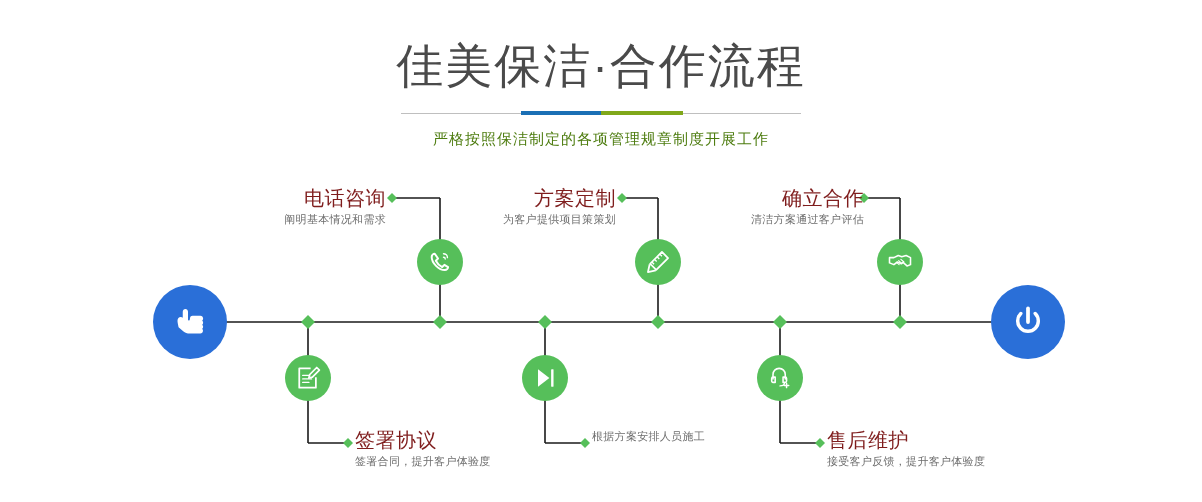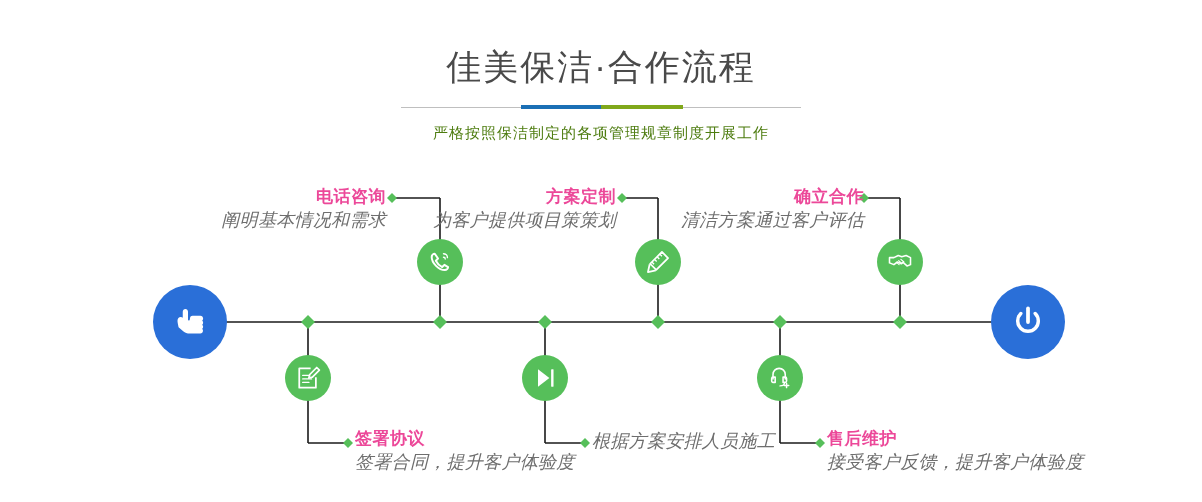--- a/index.html
+++ b/index.html
@@ -20,23 +20,23 @@
 
   
   .header {
     position: absolute;
     left: 0;
     top: 0;
     width: 1202px;
     text-align: center;
   }
   .title {
-    margin: 8px;
+    margin: 0;
     padding-top: 38px;
-    font-size: 35px;
+    font-size: 47px;
     font-weight: normal;
     letter-spacing: 2px;
     color: #4a4a4a;
     line-height: 1.2;
   }
   .divider-wrap {
     position: relative;
     width: 400px;
     height: 12px;
     margin: 14px auto 0 auto;
@@ -104,32 +104,30 @@
   }
 
   
   .label-block {
     position: absolute;
     white-space: nowrap;
   }
   .label-block.right-aligned { text-align: right; }
   .label-block.left-aligned  { text-align: left; }
   .label-title {
-    font-size: 17px;
-    color: #ec4899;
+    font-size: 20px;
+    color: #7f1d1d;
     line-height: 1.25;
     letter-spacing: 0.5px;
-    font-weight: bold;
   }
   .label-desc {
-    font-size: 18px;
+    font-size: 11px;
     color: #6e6e6e;
     line-height: 1.5;
     letter-spacing: 0.3px;
-    font-style: italic;
   }
 </style>
 </head>
 <body>
 
 <div id="page">
 
   <div class="header">
     <h1 class="title">佳美保洁·合作流程</h1>
     <div class="divider-wrap">

